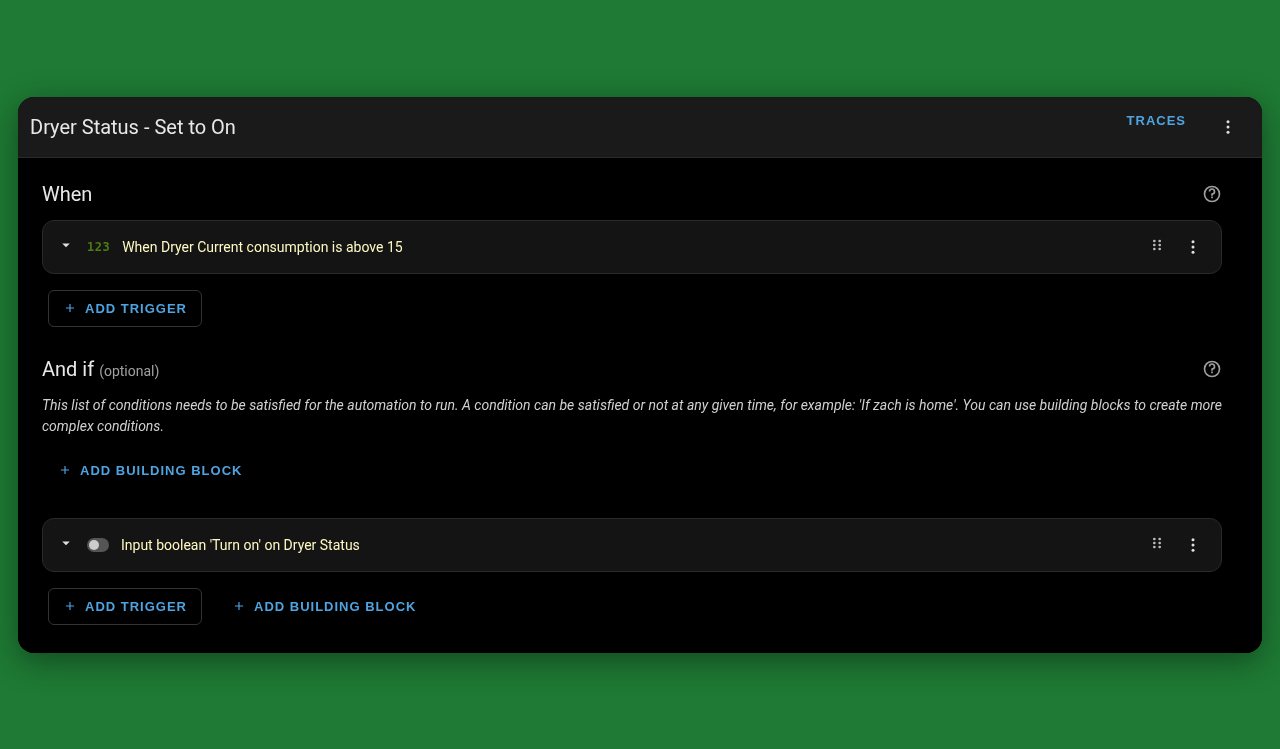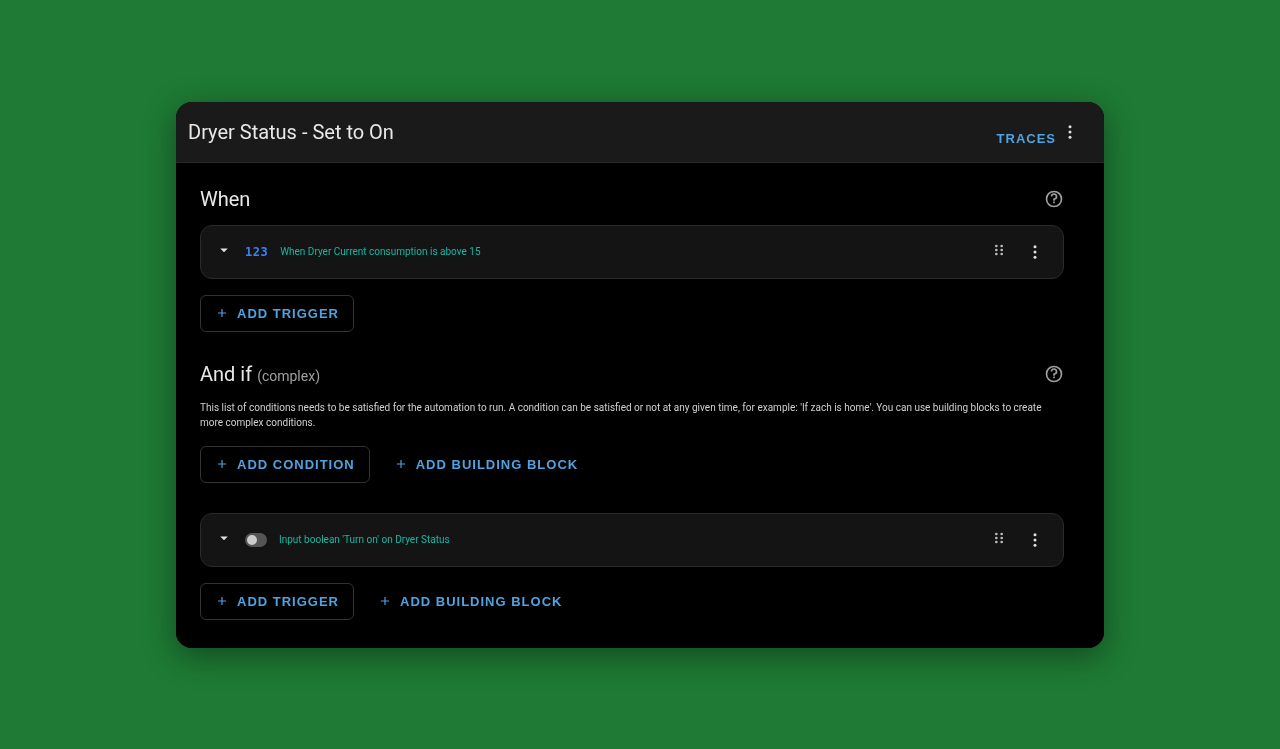--- a/index.html
+++ b/index.html
@@ -6,43 +6,43 @@
   html, body { width: 1280px; height: 749px; }
   body {
     background: #1e7a34;
     font-family: -apple-system, BlinkMacSystemFont, "Segoe UI", Roboto, sans-serif;
     display: flex;
     align-items: center;
     justify-content: center;
     color: #e0e0e0;
   }
   .card {
-    width: 928px;
+    width: 1244px;
     background: #000000;
     border-radius: 16px;
     overflow: hidden;
     box-shadow: 0 8px 32px rgba(0,0,0,0.4);
   }
   .header {
     display: flex;
     align-items: center;
     justify-content: space-between;
     padding: 16px 20px 16px 12px;
     background: #1a1a1a;
     border-bottom: 1px solid #2a2a2a;
   }
   .header-title {
     font-size: 20px;
     font-weight: 400;
     color: #e8e8e8;
   }
   .header-actions {
     display: flex;
-    align-items: flex-end;
-    gap: 0;
+    align-items: flex-start;
+    gap: 28px;
   }
   .traces-btn {
     color: #4fa3e0;
     font-size: 13px;
     font-weight: 600;
     letter-spacing: 1px;
     background: none;
     border: none;
     cursor: pointer;
   }
@@ -97,22 +97,22 @@
     color: #e0e0e0;
     cursor: pointer;
   }
   .row-icon {
     color: #9e9e9e;
     display: flex;
     align-items: center;
   }
   .row-text {
     flex: 1;
-    font-size: 10px;
-    color: #14b8a6;
+    font-size: 14px;
+    color: #fef9c3;
   }
   .row-actions {
     display: flex;
     align-items: center;
     gap: 14px;
   }
   .drag-handle { cursor: grab; color: #bbb; }
   .btn-row { display: flex; gap: 14px; }
   .add-btn {
     display: flex;
@@ -120,41 +120,43 @@
     gap: 8px;
     background: transparent;
     border: 1px solid #333;
     border-radius: 6px;
     padding: 10px 14px;
     color: #4fa3e0;
     font-size: 13px;
     font-weight: 600;
     letter-spacing: 1px;
     cursor: pointer;
+    margin-left: 6px;
   }
   .add-btn .plus {
     color: #4fa3e0;
     width: 14px;
     height: 14px;
     display: flex;
     align-items: center;
   }
   .section { margin-bottom: 30px; }
   .section:last-child { margin-bottom: 0; }
   .desc {
-    font-size: 10px;
+    font-size: 14px;
     color: #d0d0d0;
     line-height: 1.5;
     margin-bottom: 16px;
+    font-style: italic;
   }
   .numeric-badge {
     font-family: monospace;
     font-size: 12px;
     font-weight: 600;
-    color: #3b82f6;
+    color: #4d7c0f;
     letter-spacing: 0.5px;
     text-align: right;
   }
   .toggle-svg { display:block; }
 </style>
 </head>
 <body>
 
 <div class="card">
   <div class="header">
@@ -219,38 +221,30 @@
           </span>
           <span>ADD TRIGGER</span>
         </button>
       </div>
     </div>
 
     <div class="section">
       <div class="section-header">
         <div class="section-title">
           <span>And if</span>
-          <span class="optional">(complex)</span>
+          <span class="optional">(optional)</span>
         </div>
         <span class="help-icon">
           <svg width="20" height="20" viewBox="0 0 24 24" fill="currentColor">
               <path d="M12 2a10 10 0 1 0 10 10A10 10 0 0 0 12 2m0 18a8 8 0 1 1 8-8 8 8 0 0 1-8 8m-1-5h2v2h-2zm2-1.6V14h-2v-2a1 1 0 0 1 1-1 2 2 0 1 0-2-2H8a4 4 0 1 1 5 3.9z"></path>
             </svg>
         </span>
       </div>
       <p class="desc">This list of conditions needs to be satisfied for the automation to run. A condition can be satisfied or not at any given time, for example: 'If zach is home'. You can use building blocks to create more complex conditions.</p>
       <div class="btn-row">
-        <button class="add-btn">
-          <span class="plus">
-            <svg width="14" height="14" viewBox="0 0 24 24" fill="currentColor">
-                <path d="M19 13h-6v6h-2v-6H5v-2h6V5h2v6h6z"></path>
-              </svg>
-          </span>
-          <span>ADD CONDITION</span>
-        </button>
         <button class="add-btn" style="border:none;padding-left:10px;">
           <span class="plus">
             <svg width="14" height="14" viewBox="0 0 24 24" fill="currentColor">
                 <path d="M19 13h-6v6h-2v-6H5v-2h6V5h2v6h6z"></path>
               </svg>
           </span>
           <span>ADD BUILDING BLOCK</span>
         </button>
       </div>
     </div>

